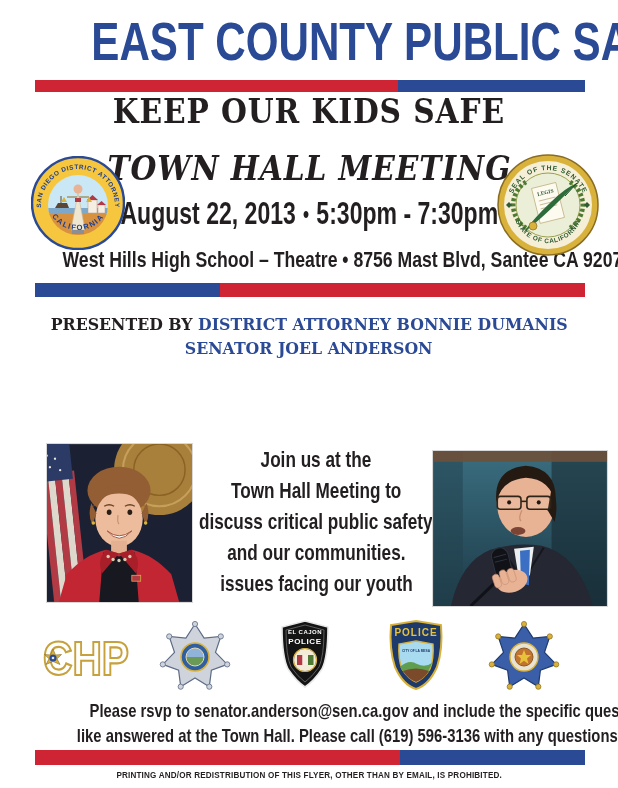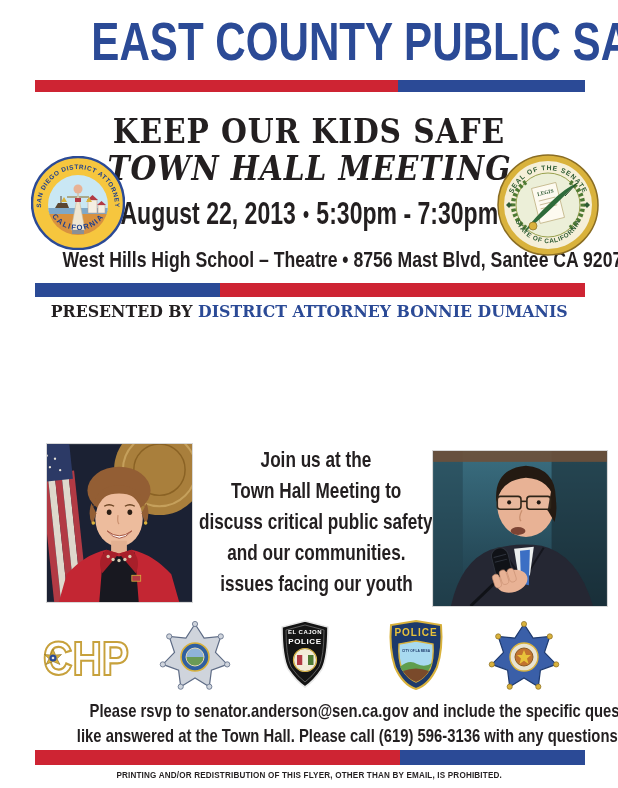--- a/index.html
+++ b/index.html
@@ -13,26 +13,26 @@
   .slab{font-family:"DejaVu Serif","Liberation Serif",serif;font-weight:bold;}
   .blue-text{color:#2b4a96;}
   .title{top:10px;font-size:54px;line-height:62px;font-weight:bold;color:#2b4a96;}
   .bar{position:absolute;left:35px;width:550px;display:flex;}
   .bar div{height:100%;}
   .red-seg{background:#ce2433;}
   .blue-seg{background:#2b4a96;}
   #bar1{top:80px;height:12px;}
   #bar2{top:283px;height:14px;}
   #bar3{top:750px;height:15px;}
-  #headline1{top:112px;font-size:33px;letter-spacing:1px;}
+  #headline1{top:92px;font-size:33px;letter-spacing:1px;}
   #headline2{top:149px;font-size:33px;letter-spacing:1px;font-style:italic;}
   #dateline{top:195px;font-size:32px;font-weight:bold;text-decoration:underline;}
   #dateline .bullet{margin:0 10px;font-size:24px;vertical-align:2px;}
   #location{top:248px;font-size:21.5px;font-weight:bold;}
-  #presented{top:300px;font-size:17.5px;line-height:23.5px;}
+  #presented{top:313px;font-size:17.5px;line-height:23.5px;}
   #invitation{top:444px;font-size:22px;font-weight:bold;line-height:31px;margin-left:7px;}
   #rsvp{top:698px;font-size:19px;font-weight:bold;line-height:25px;}
   #disclaimer{top:770px;font-size:9px;font-weight:bold;letter-spacing:.2px;}
   .photo{position:absolute;border:1px solid #d8d8d8;box-sizing:border-box;}
   #photo-left{left:46px;top:443px;width:147px;height:160px;}
   #photo-right{left:432px;top:450px;width:176px;height:157px;}
   .seal{position:absolute;}
   #seal-da{left:31px;top:156px;width:94px;height:94px;}
   #seal-senate{left:497px;top:154px;width:102px;height:102px;}
   .badge{position:absolute;}
@@ -143,20 +143,23 @@
     <div class="blue-seg" style="width:185px"></div>
     <div class="red-seg" style="width:365px"></div>
   </div>
 
   <div class="center slab" id="presented">
     <div>
       <span class="cond90">
         <span>PRESENTED BY</span>
         <span class="blue-text">DISTRICT ATTORNEY BONNIE DUMANIS</span>
       </span>
+    </div>
+    <div class="blue-text">
+      <span class="cond90">SENATOR JOEL ANDERSON</span>
     </div>
   </div>
 
   <svg class="photo" id="photo-left" viewBox="0 0 147 160">
     <rect width="147" height="160" fill="#1b2133"></rect>
     <g transform="rotate(-6 20 90)">
       <rect x="0" y="28" width="7" height="140" fill="#b23a44"></rect>
       <rect x="7" y="28" width="7" height="140" fill="#ded8cc"></rect>
       <rect x="14" y="28" width="7" height="140" fill="#b23a44"></rect>
       <rect x="21" y="28" width="7" height="140" fill="#ded8cc"></rect>

